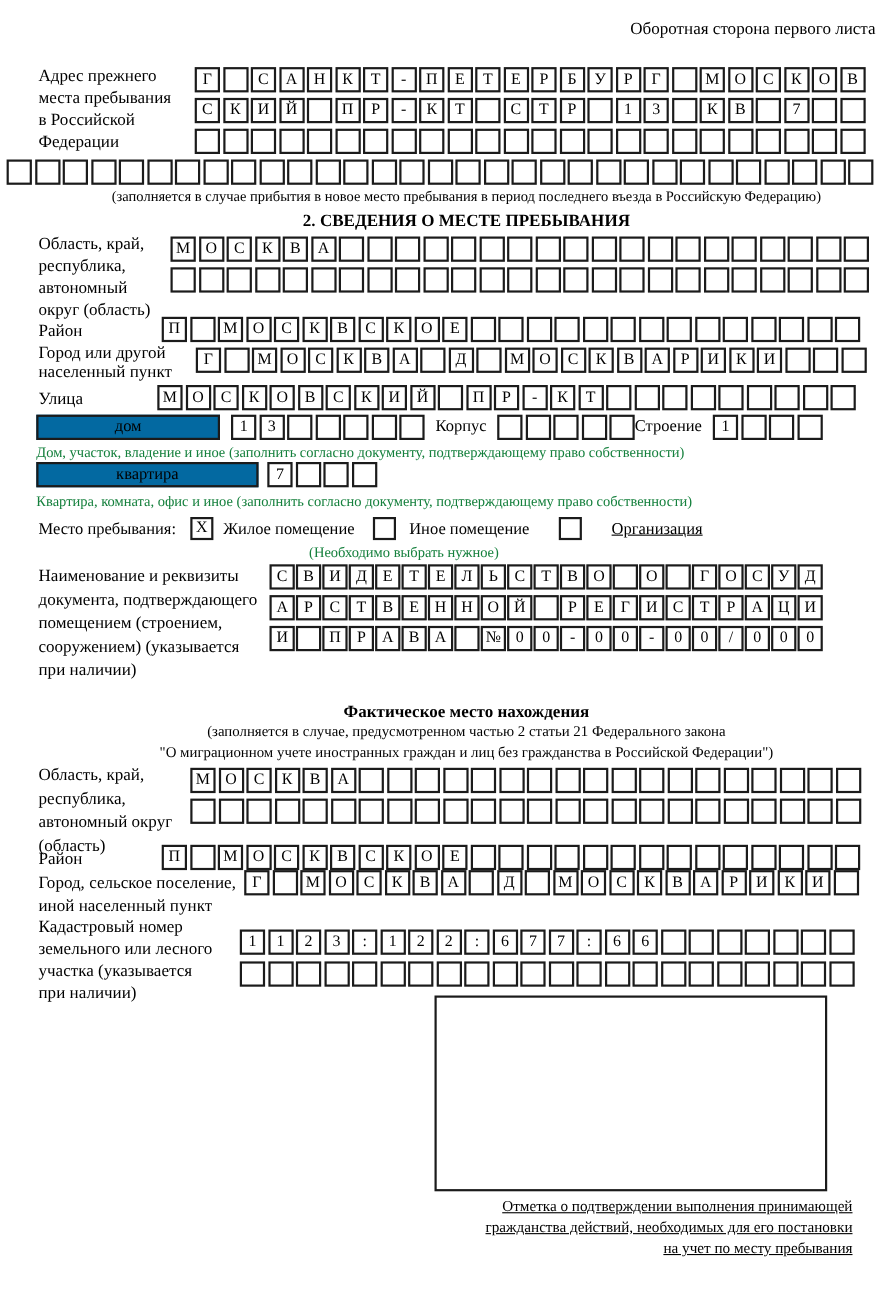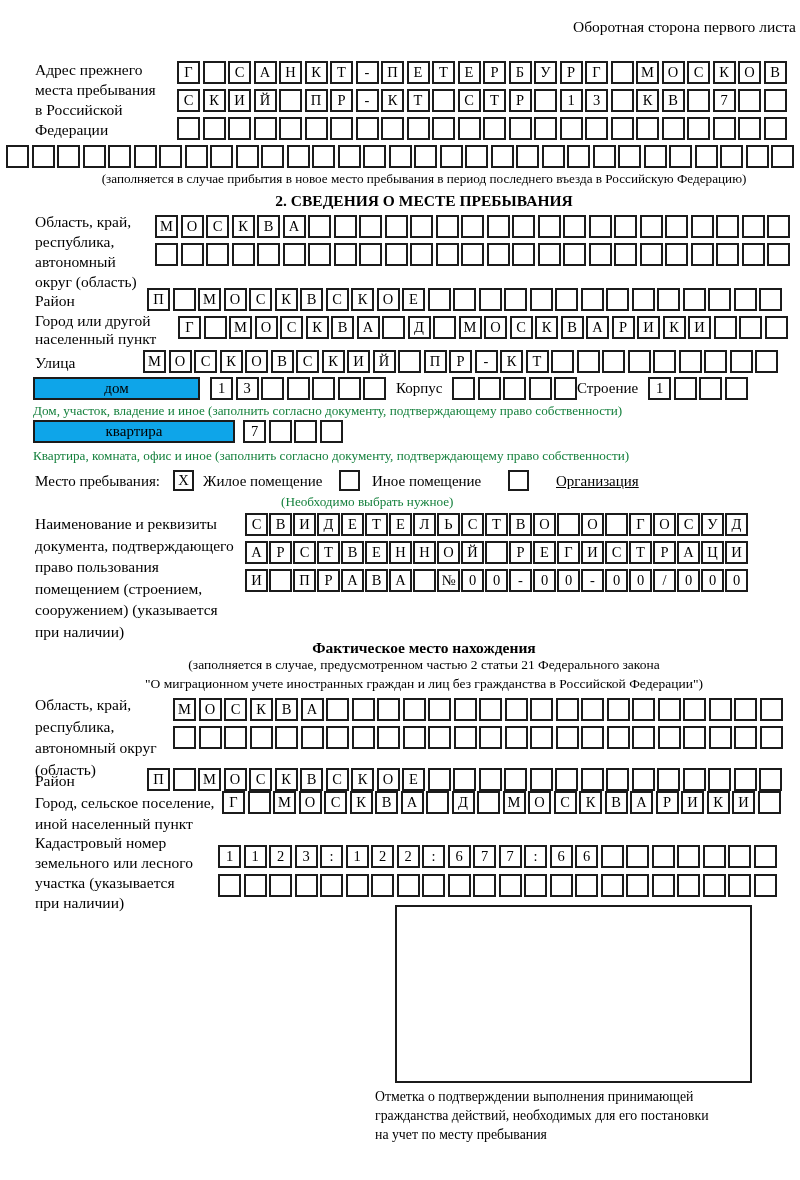--- a/index.html
+++ b/index.html
@@ -16,33 +16,33 @@
   .boxes { display:flex; white-space:nowrap; height:23px; }
   .cell {
     flex:0 0 auto; width:19px; height:19px;
     border:2px solid #1b1b1b; margin-right:2.5px;
     display:flex; align-items:center; justify-content:center;
     font-size:14.5px; font-family:"Liberation Serif", serif;
     background:#fff;
   }
   .tight-cells .cell { margin-right:1px; }
   .widebox {
-    border:2px solid #1b1b1b; height:19px; background:#0ea5e9;
+    border:2px solid #1b1b1b; height:19px; background:#0369a1;
     display:flex; align-items:center; justify-content:center;
     font-size:15px;
   }
   .checkbox {
     width:17px; height:17px; border:2px solid #1b1b1b; background:#fff;
     display:flex; align-items:center; justify-content:center;
     font-size:14.5px;
   }
   .hint { font-size:13.2px; color:#15803d; }
   .note-c { width:100%; text-align:center; font-size:13.2px; }
   .title-c { width:100%; text-align:center; font-size:15.5px; font-weight:bold; }
-  .cap { font-size:13.8px; line-height:19px; text-align:left; }
+  .cap { font-size:13.8px; line-height:19px; text-align:right;text-decoration:underline; }
   .inline-lbl { font-size:15px; line-height:23px; }
 </style>
 </head>
 <body>
 
 <div class="page">
 
   <div class="abs lbl" style="top:17px; right:52px;">Оборотная сторона первого листа</div>
 
   <div class="abs lbl" style="left:35px; top:60px;">
@@ -367,21 +367,20 @@
     <span class="abs checkbox" style="left:339px; top:0;"></span>
     <span class="abs inline-lbl" style="left:372px; top:0;">Иное помещение</span>
     <span class="abs checkbox" style="left:508px; top:0;"></span>
     <span class="abs inline-lbl" style="left:556px; top:0;text-decoration:underline;">Организация</span>
   </div>
   <div class="abs hint" style="left:243px; top:494px;margin-left:38px;">(Необходимо выбрать нужное)</div>
 
   <div class="abs lbl lbl-wide" style="left:35px; top:513px;">
       <div>Наименование и реквизиты</div>
       <div>документа, подтверждающего</div>
-      <div>право пользования</div>
       <div>помещением (строением,</div>
       <div>сооружением) (указывается</div>
       <div>при наличии)</div>
     </div>
   <div class="abs boxes tight-cells" style="left:245px; top:513px;">
       <span class="cell">С</span>
       <span class="cell">В</span>
       <span class="cell">И</span>
       <span class="cell">Д</span>
       <span class="cell">Е</span>

